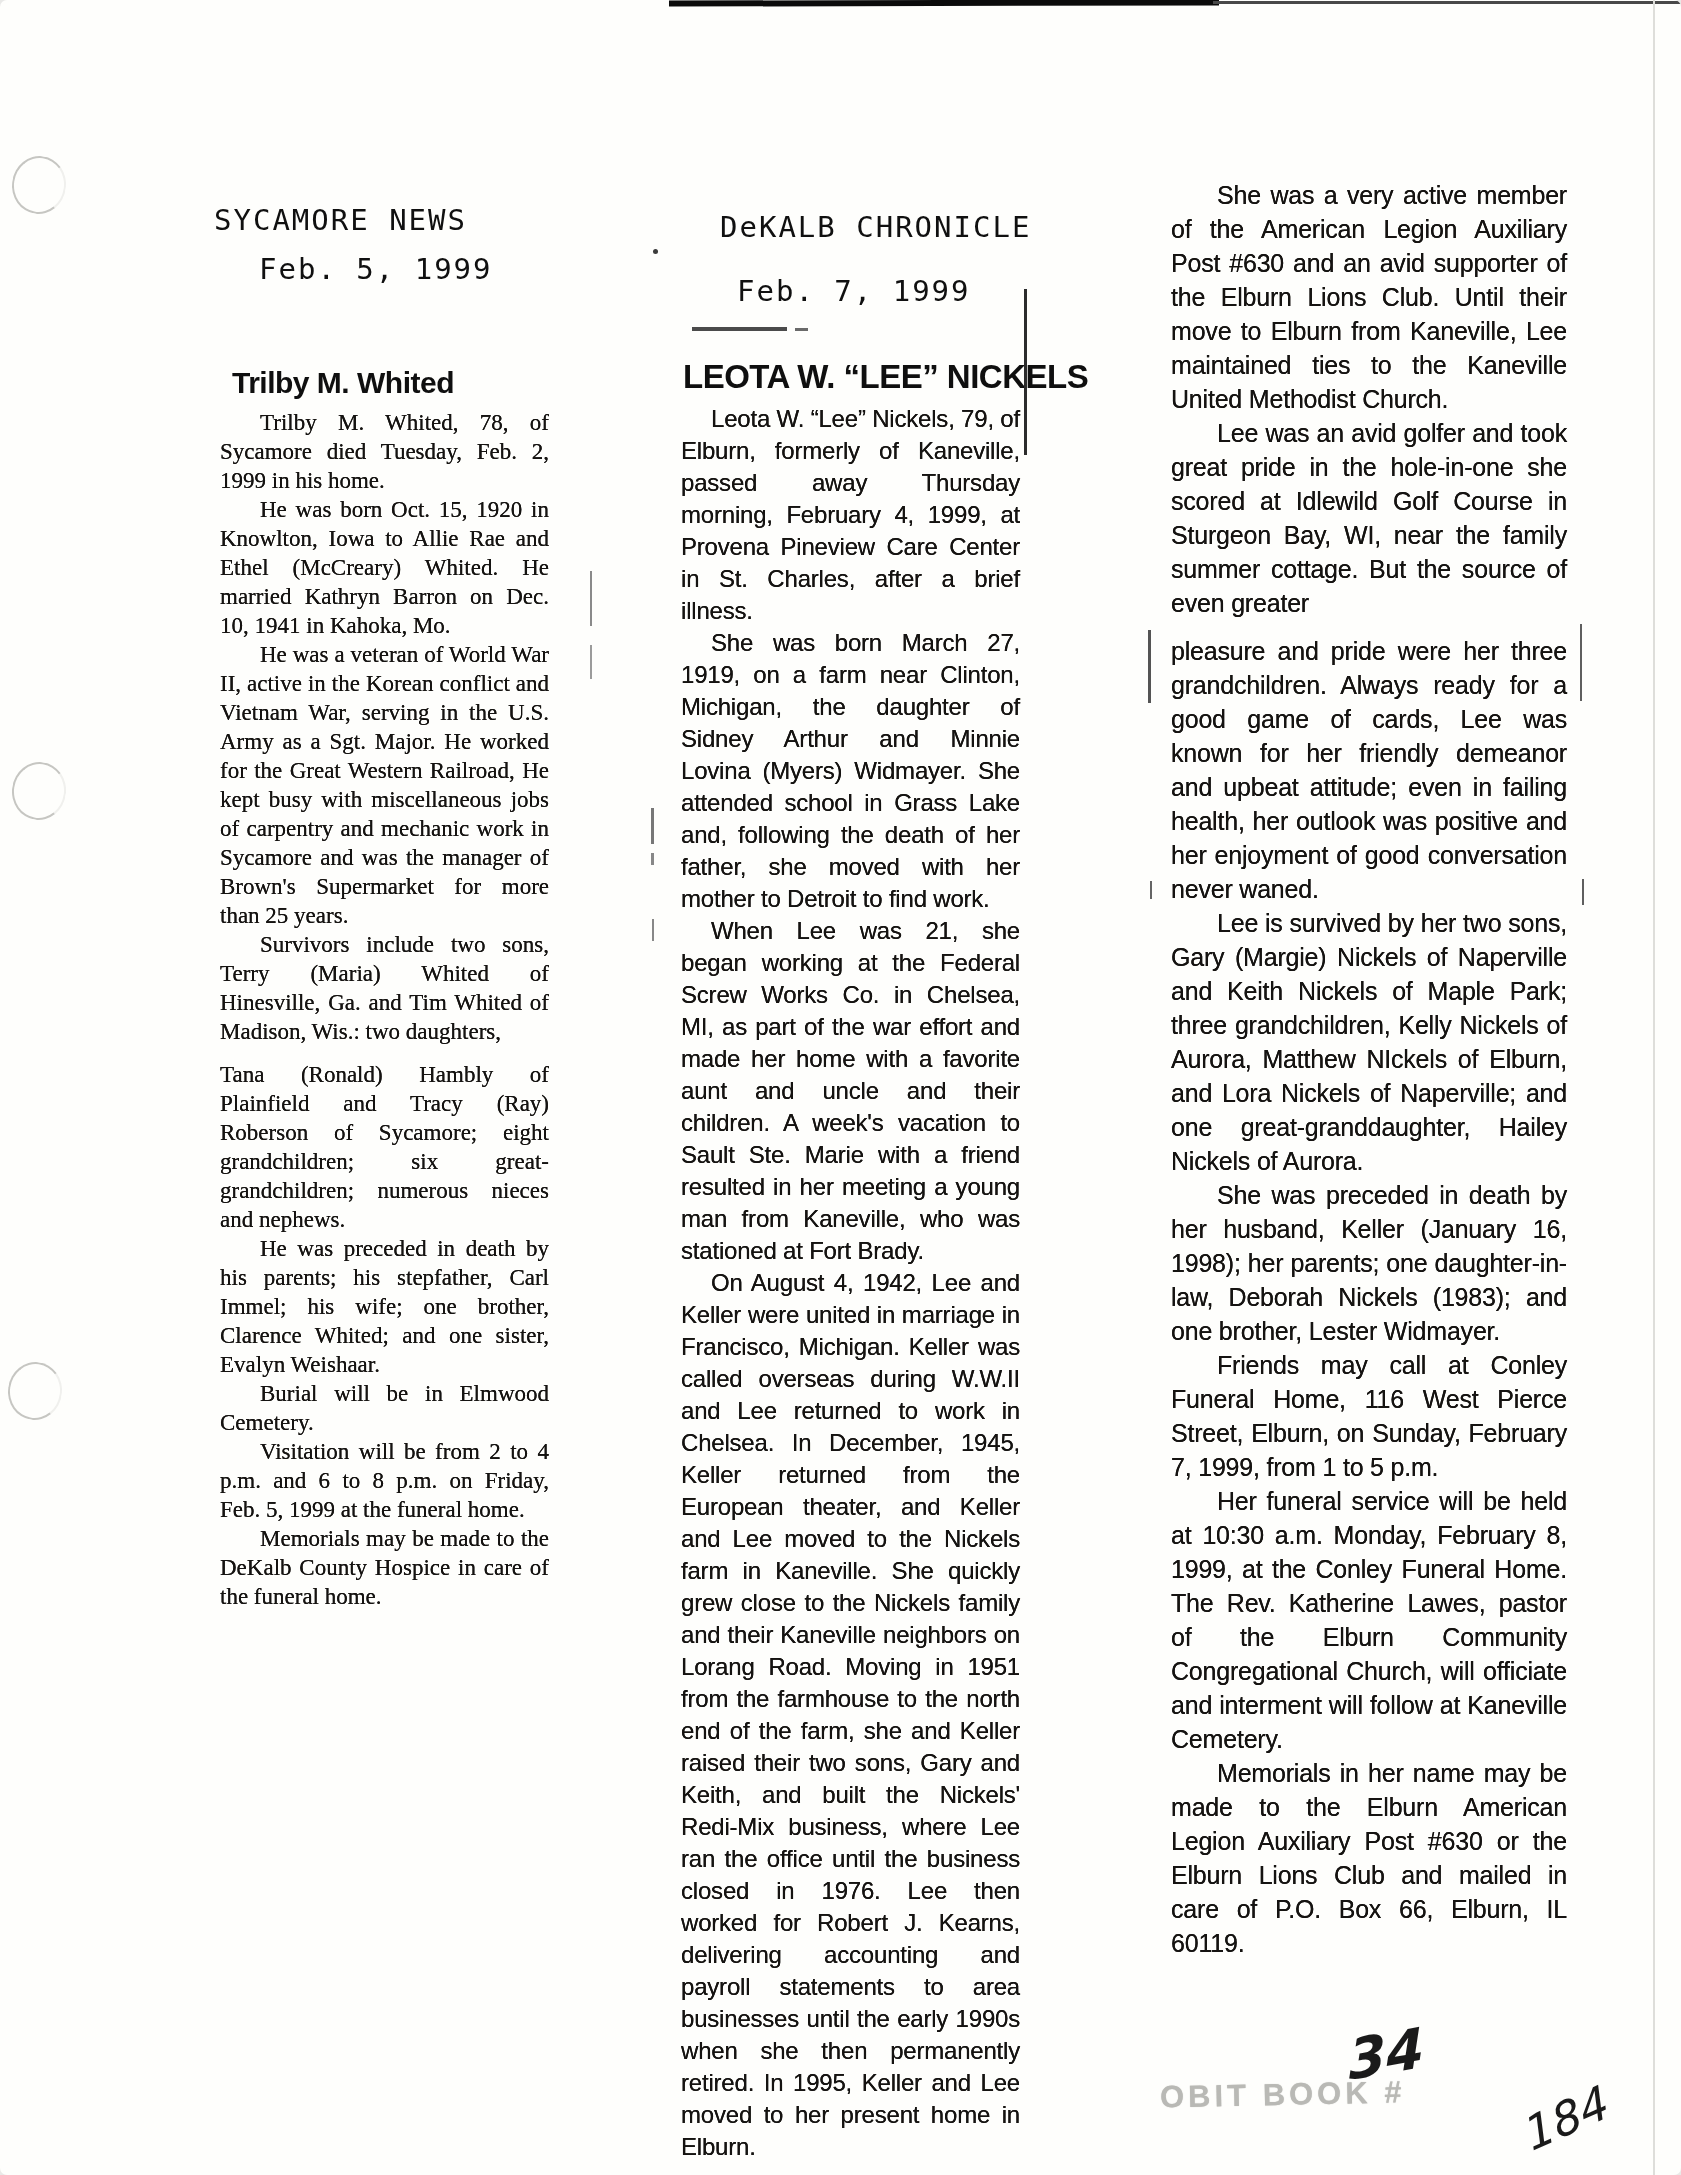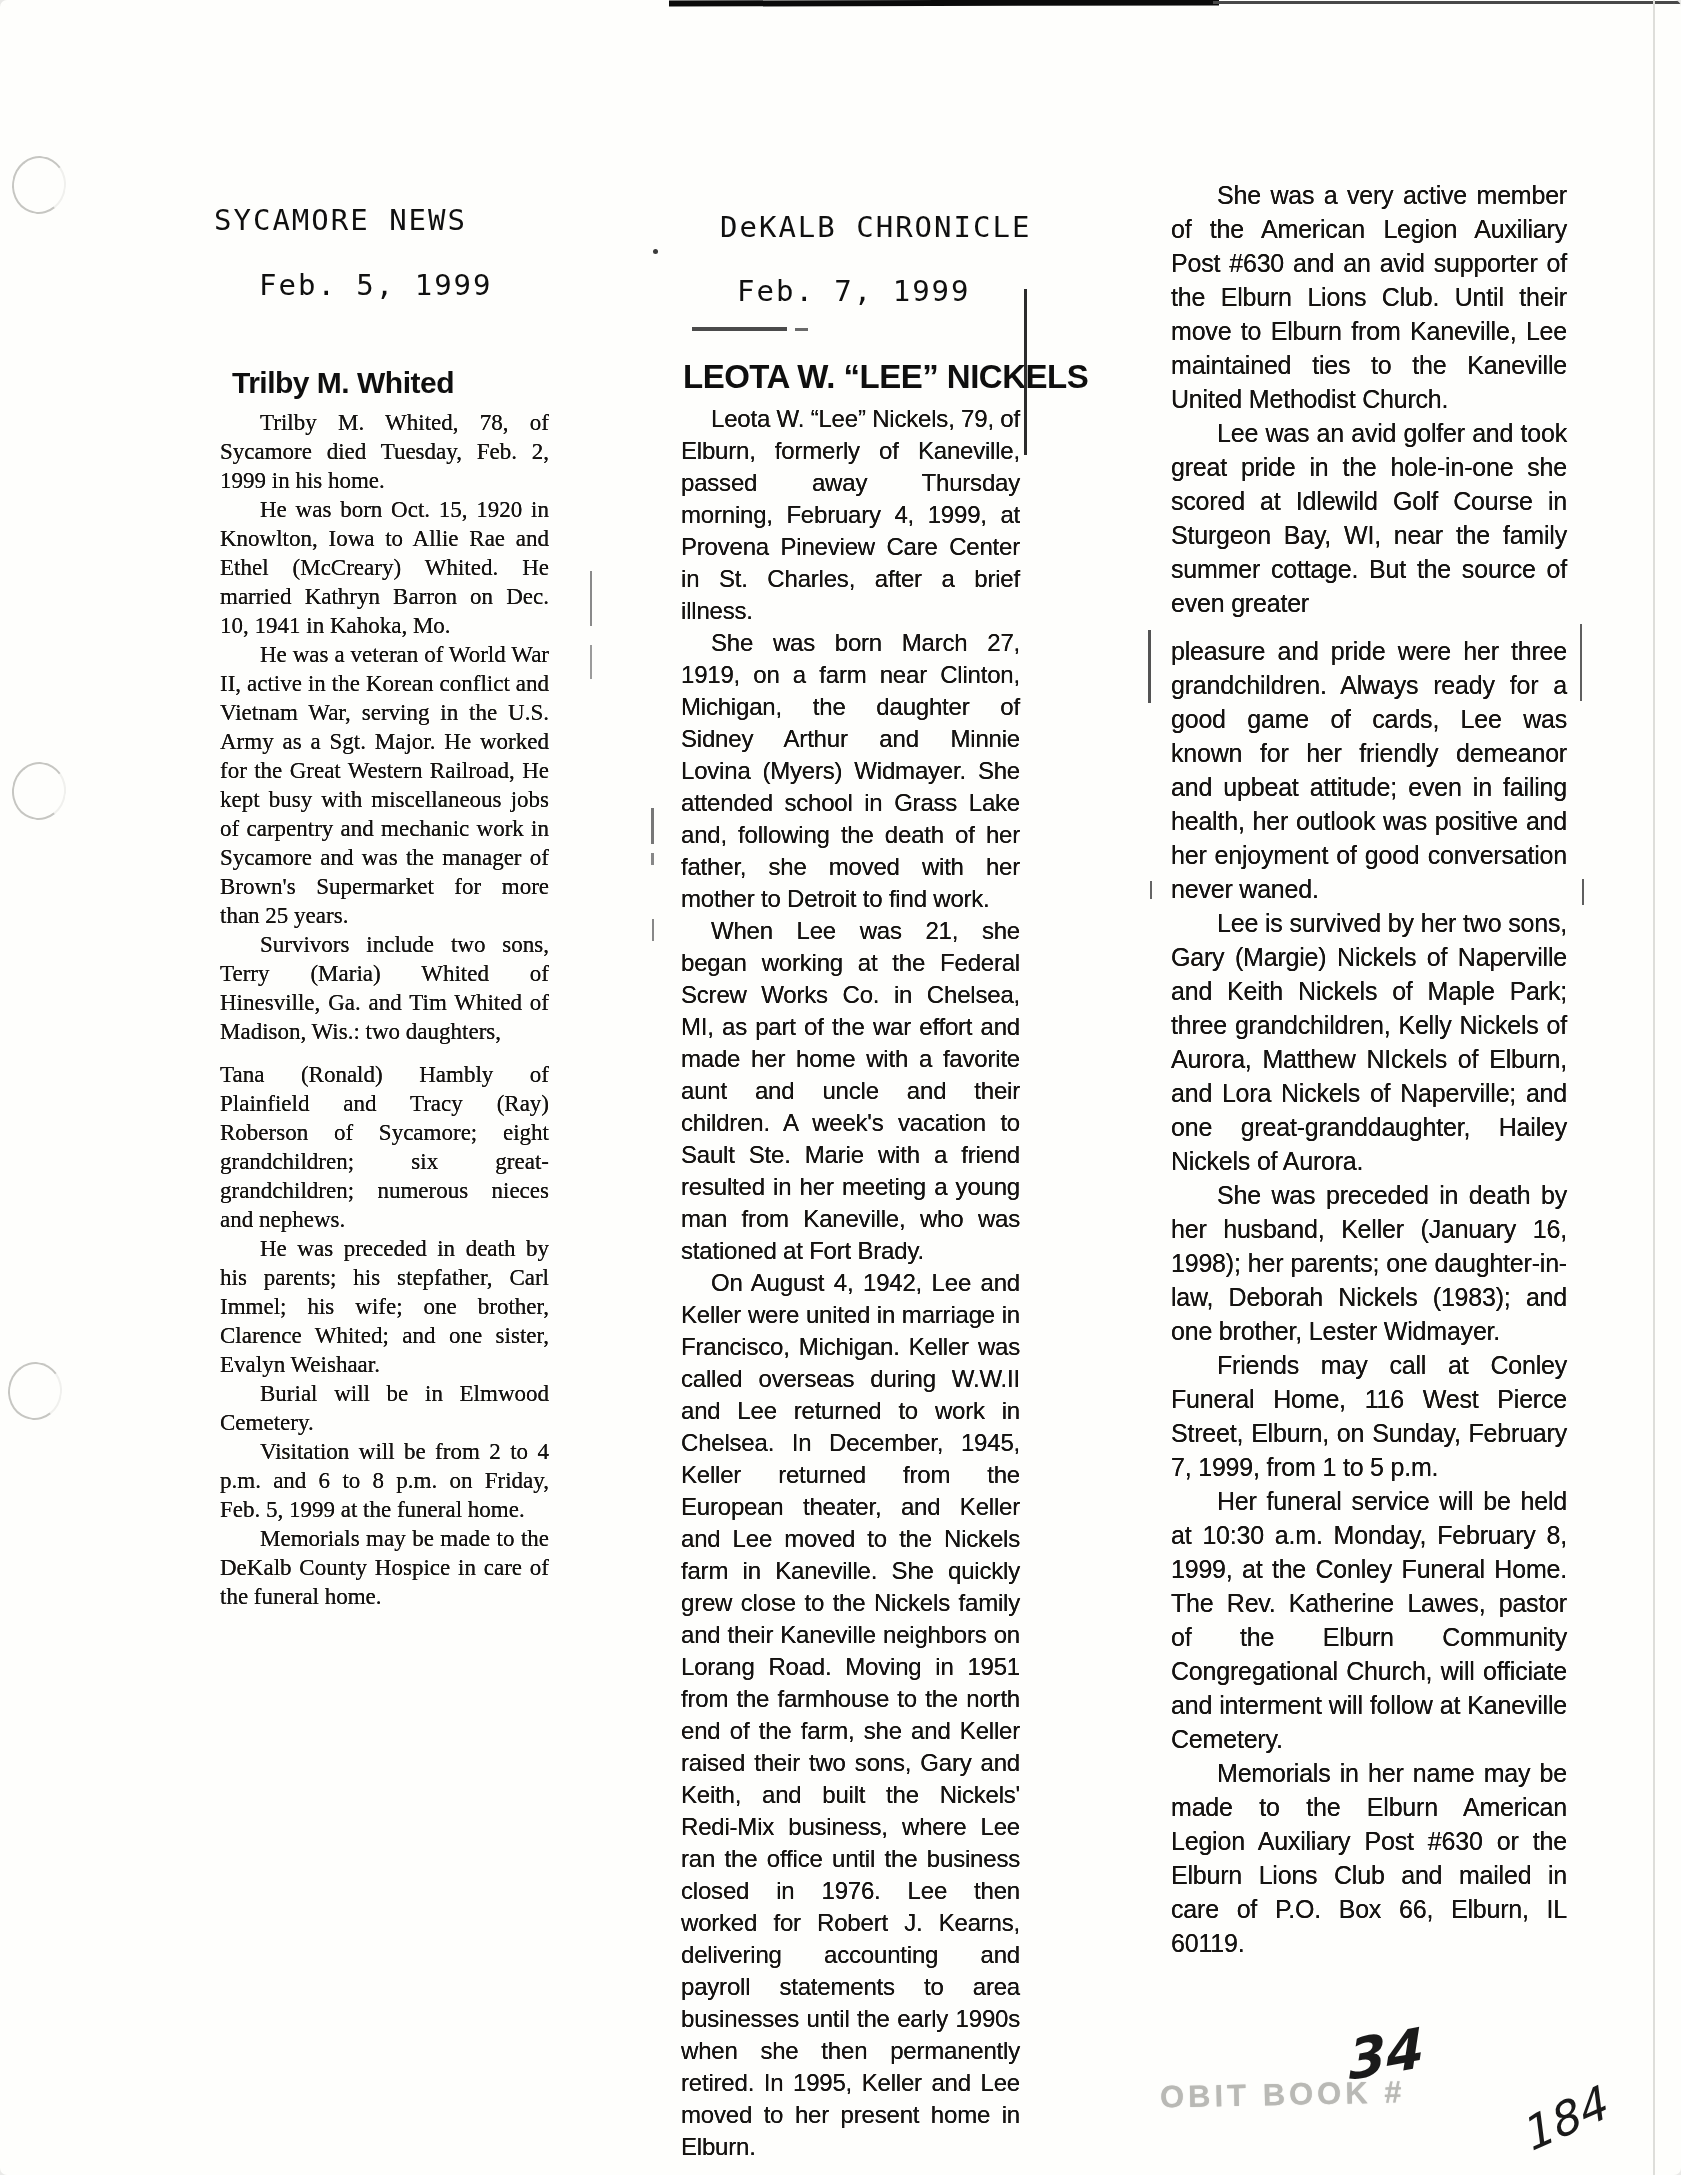--- a/index.html
+++ b/index.html
@@ -60,21 +60,21 @@
 
   <div class="abs" style="left:669px;top:0;width:550px;height:6px;background:#0d0d0d;transform:rotate(-0.12deg);"></div>
   <div class="abs" style="left:1213px;top:1px;width:468px;height:2.5px;background:#4a4a4a;"></div>
   <div class="abs" style="left:1653px;top:0;width:2px;height:2175px;background:#dcdcd8;"></div>
 
   <div class="abs hole" style="left:12px;top:156px;"></div>
   <div class="abs hole" style="left:12px;top:762px;"></div>
   <div class="abs hole" style="left:8px;top:1362px;"></div>
 
   <div class="abs typeheader" style="left:214px;top:203px;">SYCAMORE NEWS</div>
-  <div class="abs typeheader" style="left:259px;top:268px;">Feb. 5, 1999</div>
+  <div class="abs typeheader" style="left:259px;top:252px;">Feb. 5, 1999</div>
 
   <div class="abs typeheader" style="left:720px;top:210px;">DeKALB CHRONICLE</div>
   <div class="abs typeheader" style="left:737px;top:274px;">Feb. 7, 1999</div>
   <div class="abs" style="left:692px;top:327px;width:95px;height:3.5px;background:#4c4c4c;"></div>
   <div class="abs" style="left:795px;top:328px;width:13px;height:2.5px;background:#6a6a6a;"></div>
   <div class="abs" style="left:653px;top:249px;width:5px;height:5px;border-radius:50%;background:#3c3c3c;"></div>
 
   <article class="serif-col" style="left:220px;top:368px;width:329px;">
     <h2 id="whited-title">Trilby M. Whited</h2>
     <p>Trilby M. Whited, 78, of Sycamore died Tuesday, Feb. 2, 1999 in his home.</p>

